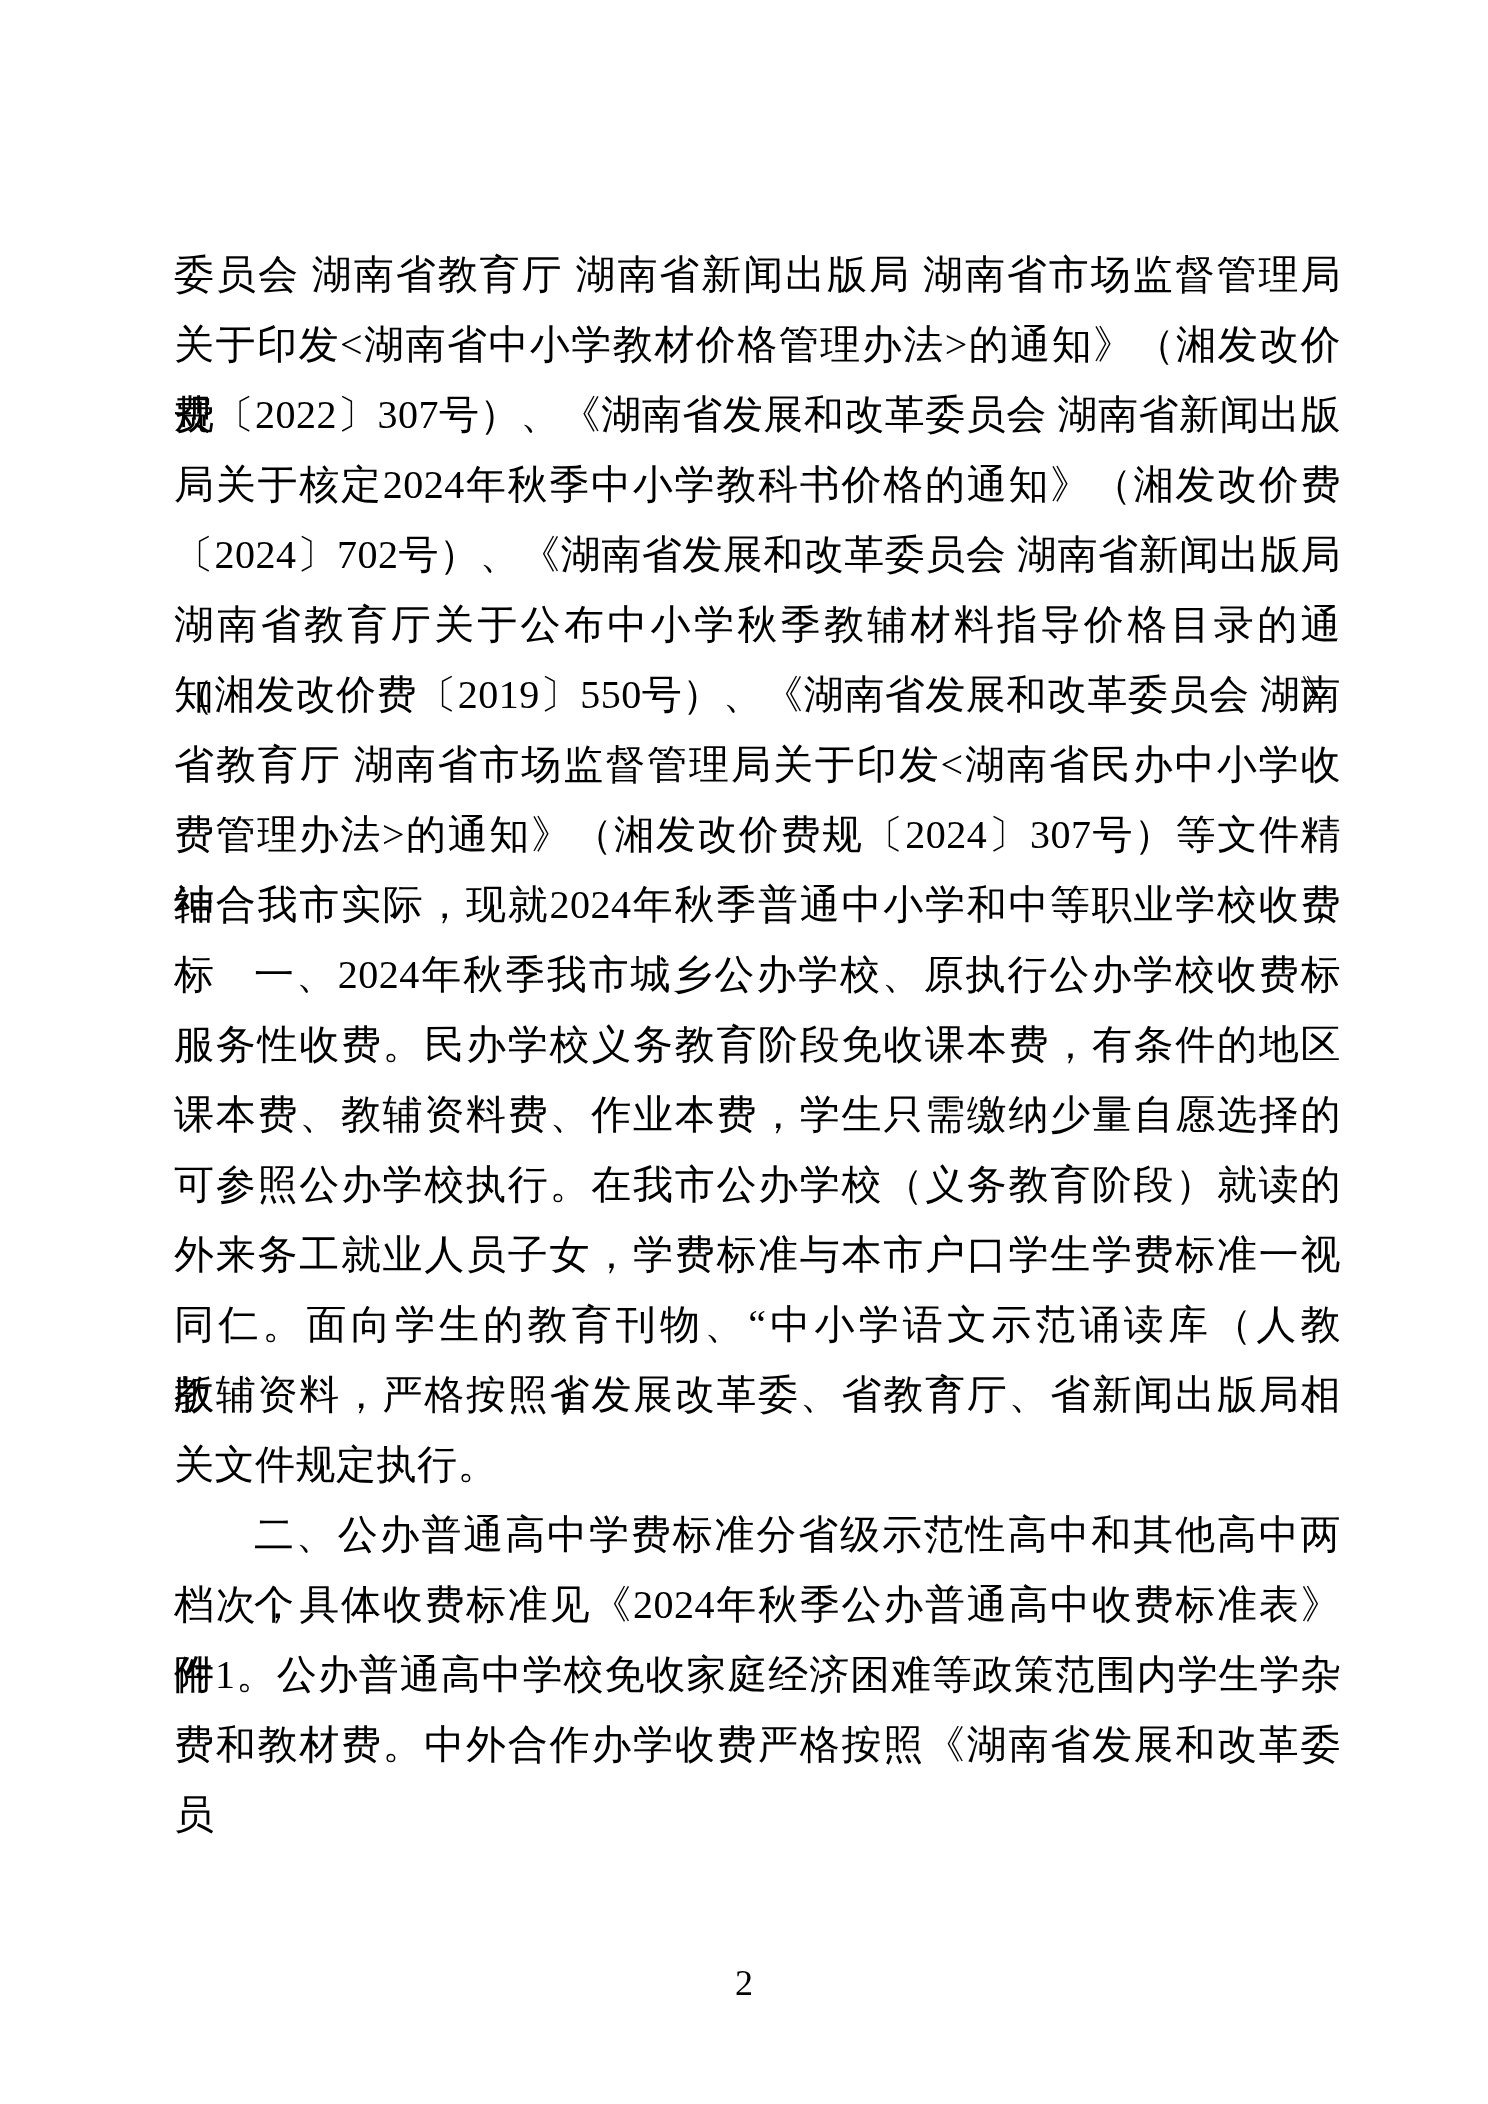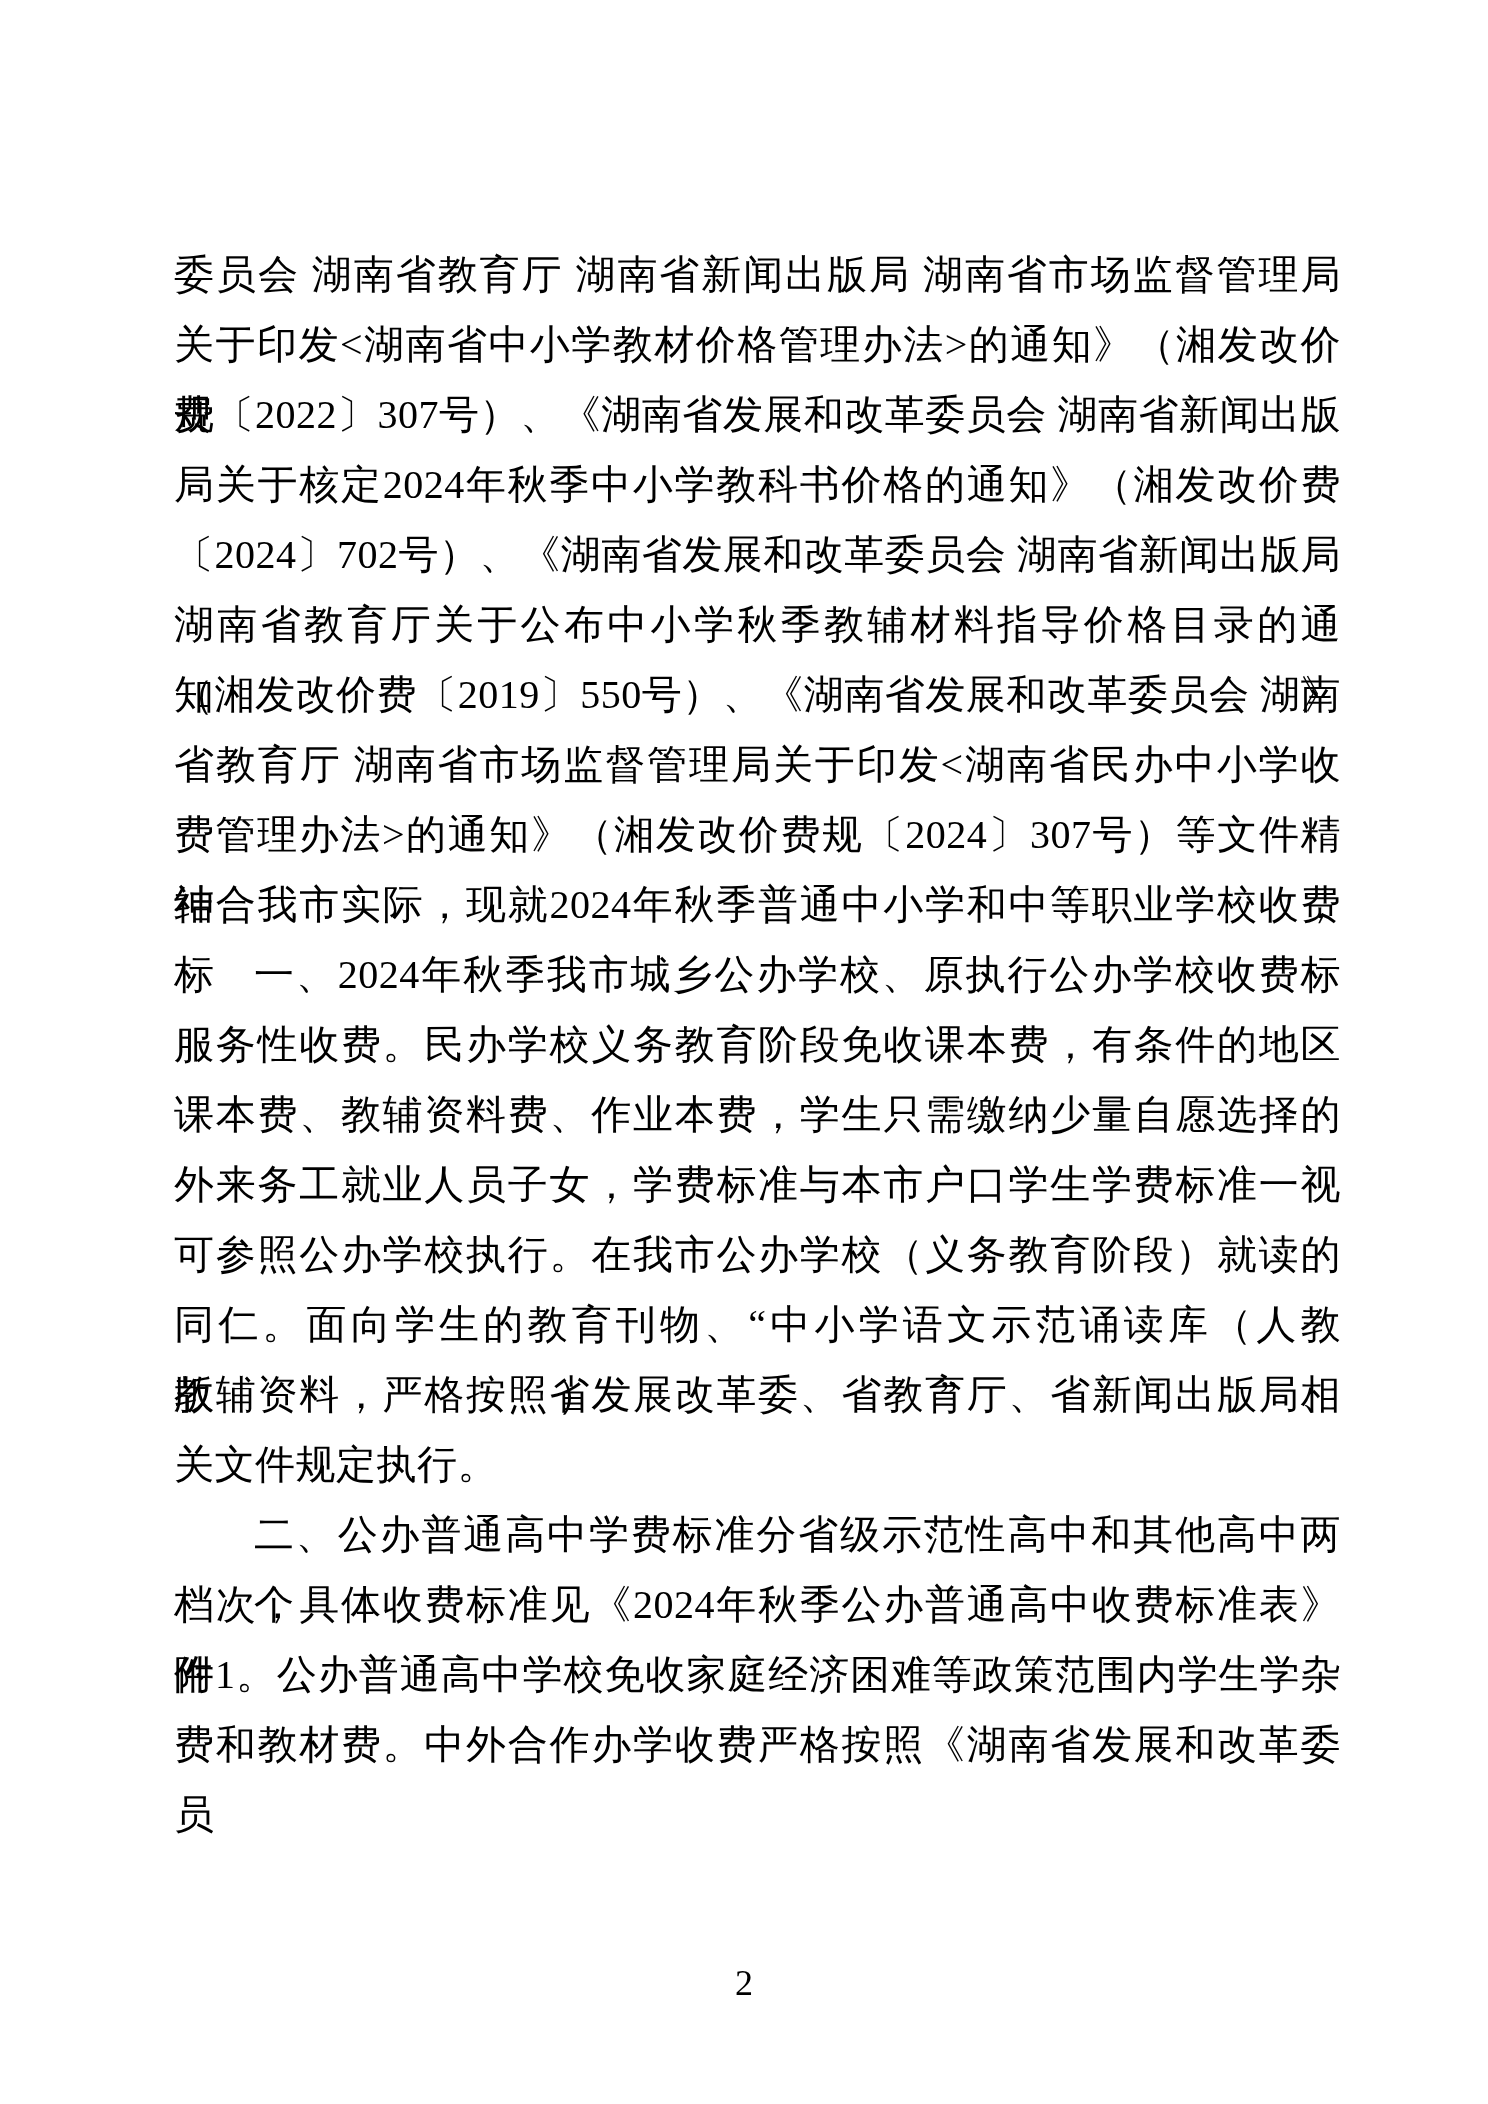--- a/index.html
+++ b/index.html
@@ -60,22 +60,22 @@
       <div class="text-line">局关于核定2024年秋季中小学教科书价格的通知》（湘发改价费</div>
       <div class="text-line">〔2024〕702号）、《湖南省发展和改革委员会 湖南省新闻出版局</div>
       <div class="text-line">湖南省教育厅关于公布中小学秋季教辅材料指导价格目录的通知》</div>
       <div class="text-line">（湘发改价费〔2019〕550号）、《湖南省发展和改革委员会 湖南</div>
       <div class="text-line">省教育厅 湖南省市场监督管理局关于印发&lt;湖南省民办中小学收</div>
       <div class="text-line">费管理办法&gt;的通知》（湘发改价费规〔2024〕307号）等文件精神，</div>
       <div class="text-line">结合我市实际，现就2024年秋季普通中小学和中等职业学校收费标</div>
       <div class="text-line indent">一、2024年秋季我市城乡公办学校、原执行公办学校收费标</div>
       <div class="text-line">服务性收费。民办学校义务教育阶段免收课本费，有条件的地区</div>
       <div class="text-line">课本费、教辅资料费、作业本费，学生只需缴纳少量自愿选择的</div>
+      <div class="text-line">可参照公办学校执行。在我市公办学校（义务教育阶段）就读的</div>
       <div class="text-line">外来务工就业人员子女，学费标准与本市户口学生学费标准一视</div>
-      <div class="text-line">可参照公办学校执行。在我市公办学校（义务教育阶段）就读的</div>
       <div class="text-line">同仁。面向学生的教育刊物、“中小学语文示范诵读库（人教版）”、</div>
       <div class="text-line">教辅资料，严格按照省发展改革委、省教育厅、省新闻出版局相</div>
       <div class="text-line no-fill">关文件规定执行。</div>
       <div class="text-line indent">二、公办普通高中学费标准分省级示范性高中和其他高中两个</div>
       <div class="text-line">档次，具体收费标准见《2024年秋季公办普通高中收费标准表》附</div>
       <div class="text-line">件1。公办普通高中学校免收家庭经济困难等政策范围内学生学杂</div>
       <div class="text-line">费和教材费。中外合作办学收费严格按照《湖南省发展和改革委员</div>
     </div>
   <div class="page-number">2</div>
 </div>

